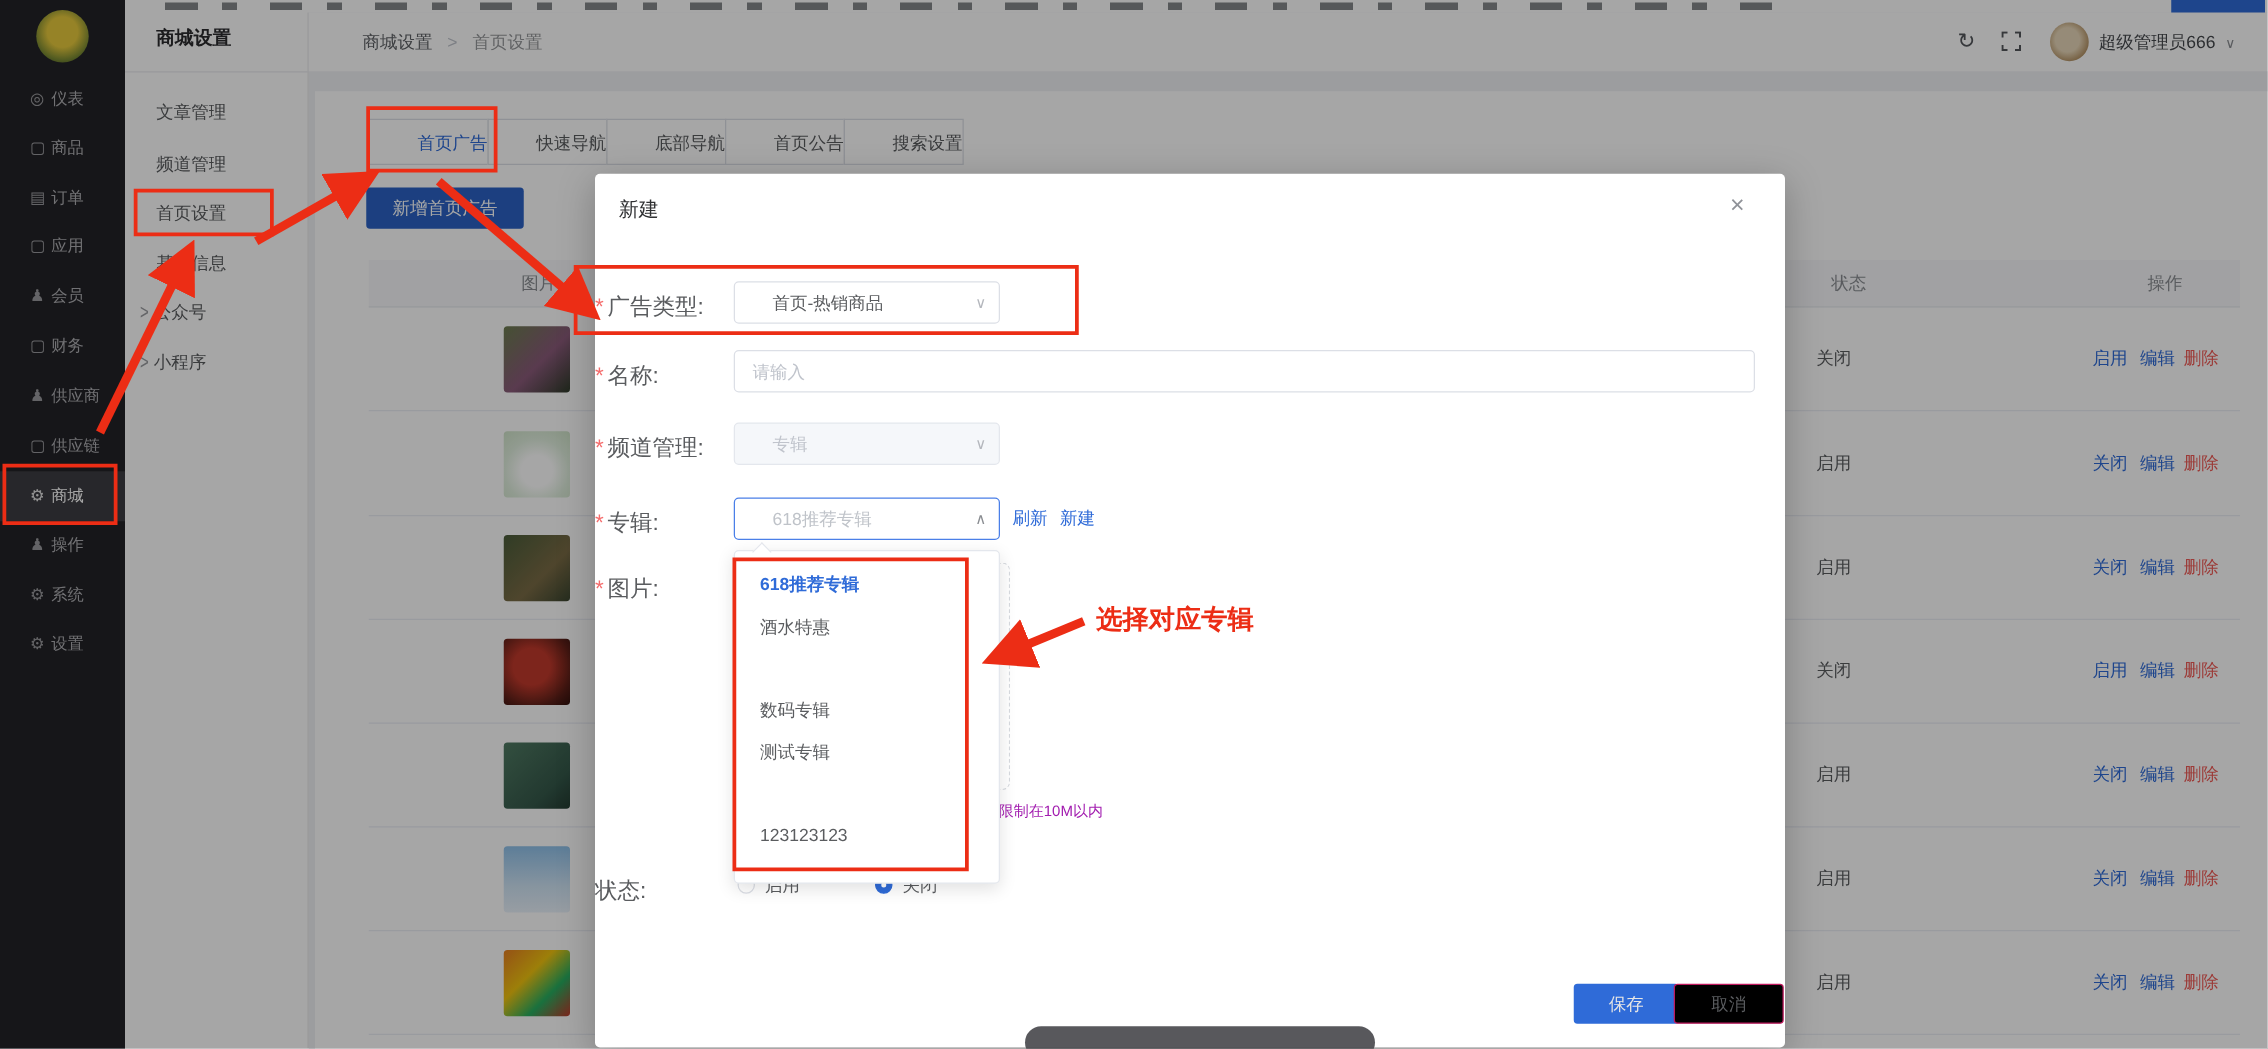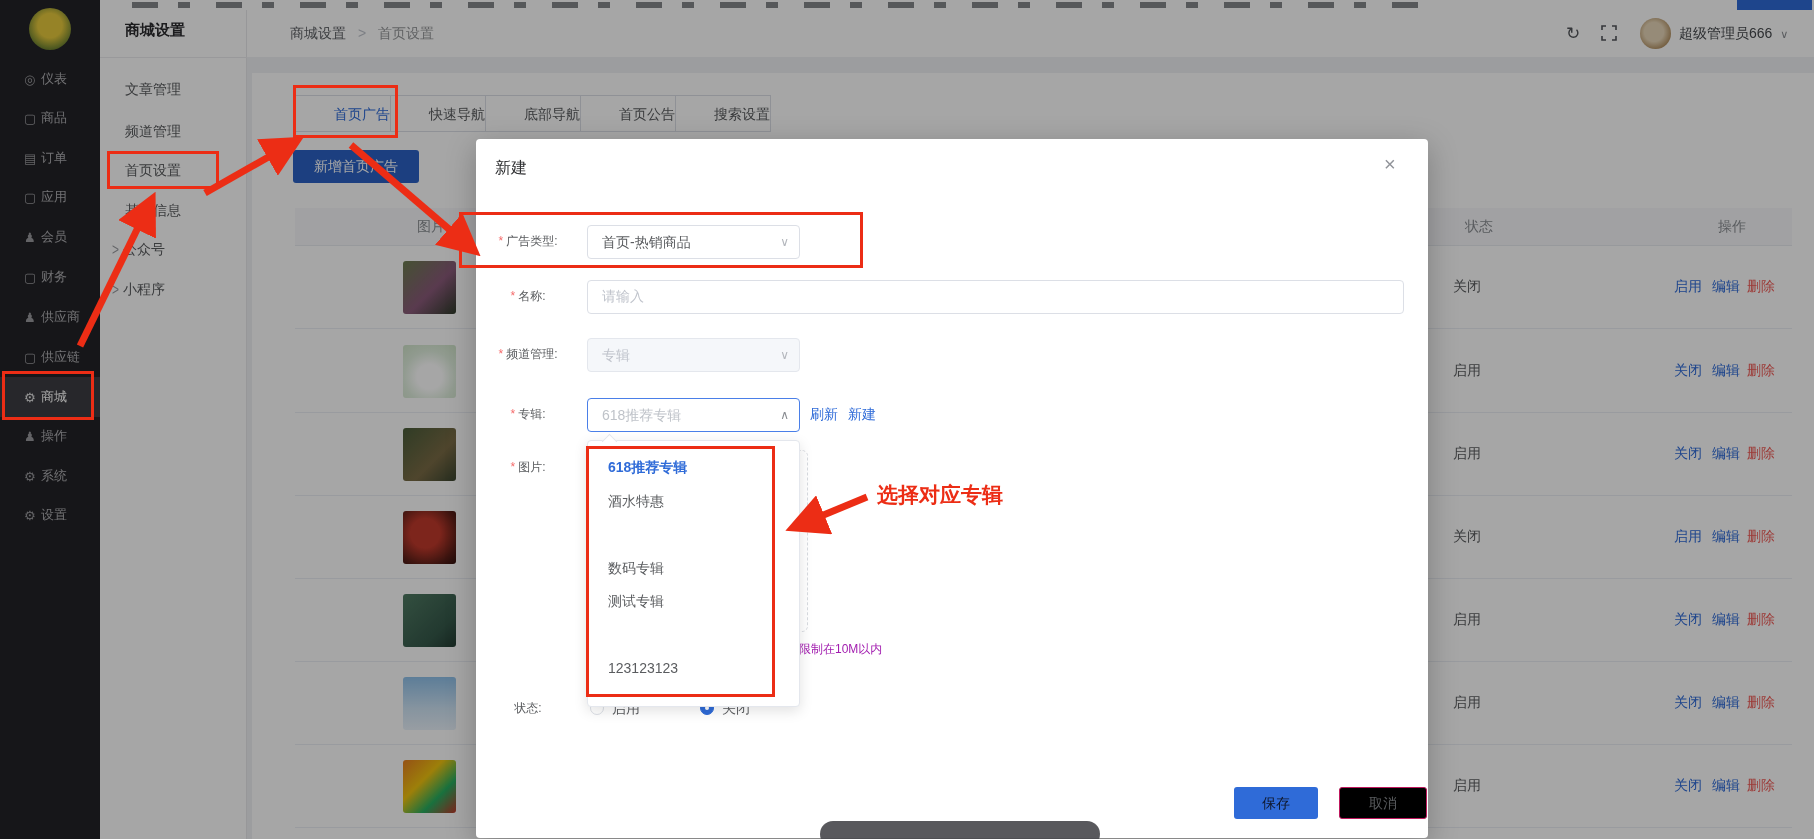--- a/index.html
+++ b/index.html
@@ -56,44 +56,44 @@
   .img5{background:linear-gradient(135deg,#4f7a62 0%,#35584a 70%,#243c32 100%)}
   .img6{background:linear-gradient(180deg,#8fc1ea 0%,#cfe4f5 60%,#e9f2fa 100%)}
   .img7{background:linear-gradient(135deg,#e67e22 0%,#f1c40f 38%,#27ae60 68%,#c0392b 100%)}
   
   #mask{left:0;top:0;width:1814px;height:839px;background:rgba(0,0,0,.35);z-index:10}
   
   #modal{left:476px;top:139px;width:952px;height:699px;background:#fff;border-radius:4px;
      box-shadow:0 8px 30px rgba(0,0,0,.25);z-index:20}
   .m-title{left:19px;top:19px;font-size:16px;color:#303133}
   .m-close{left:908px;top:14px;font-size:20px;color:#909399;cursor:pointer}
-  .f-label{position:absolute;left:0;width:104px;text-align:center;font-size:12px;color:#5a5c5f}
+  .f-label{position:absolute;left:0;width:104px;text-align:left;font-size:18px;color:#5a5c5f}
   .f-star{color:#f56c6c;margin-right:3px}
   .sel{position:absolute;left:111px;width:213px;height:34px;box-sizing:border-box;
      border:1px solid #dcdfe6;border-radius:4px;background:#fff;font-size:14px;
-     line-height:32px;padding-left:14px;color:#5a5c5f;cursor:pointer}
+     line-height:32px;padding-left:30px;color:#5a5c5f;cursor:pointer}
   .sel .car{position:absolute;right:10px;top:0;color:#b4b7bd;font-size:12px}
   .sel.disabled{background:#f5f7fa;color:#c0c4cc;cursor:not-allowed;border-color:#e4e7ed}
   .sel.focused{border-color:#4a7fe8;color:#bfc3c9}
   .txt-input{position:absolute;left:111px;top:141px;width:817px;height:34px;box-sizing:border-box;
      border:1px solid #dcdfe6;border-radius:4px;font-size:14px;padding:0 14px;color:#15803d;
-     font-family:Liberation Serif, serif}
+     font-family:Liberation Sans, sans-serif}
   .txt-input::placeholder{color:#c0c4cc}
   .mini-link{position:absolute;top:267px;font-size:14px;color:#2f6bd8;cursor:pointer}
   .upload-box{position:absolute;left:111px;top:311px;width:219px;height:180px;
      border:1px dashed #d8dbe0;border-radius:6px}
   .hint{position:absolute;left:323px;top:502px;font-size:12px;color:#a21caf}
   .radio{position:absolute;width:14px;height:14px;border-radius:50%;box-sizing:border-box}
   .radio.off{border:1px solid #dcdfe6;background:#fff}
   .radio.on{background:#2f6bd8;border:1px solid #2f6bd8}
   .radio.on::after{content:"";position:absolute;left:4px;top:4px;width:4px;height:4px;border-radius:50%;background:#fff}
   .radio-label{position:absolute;top:561px;font-size:14px;color:#5a5c5f}
   .btn{position:absolute;top:648px;height:32px;box-sizing:border-box;border-radius:3px;
      font-size:14px;text-align:center;line-height:32px;cursor:pointer}
-  .btn.primary{left:758px;width:84px;background:#2f6bd8;color:#0f172a}
+  .btn.primary{left:783px;width:84px;background:#2f6bd8;color:#e5e5e5}
   .btn.plain{left:863px;width:88px;background:#000000;border:1px solid #be185d;color:#5a5c5f;line-height:30px}
   
   #dropdown{left:587px;top:440px;width:213px;height:267px;background:#fff;border:1px solid #e4e7ed;
      border-radius:4px;box-shadow:0 4px 14px rgba(0,0,0,.12);z-index:21;box-sizing:border-box}
   #dropdown .caretbox{position:absolute;left:16px;top:-5px;width:10px;height:10px;background:#fff;
      border-left:1px solid #e4e7ed;border-top:1px solid #e4e7ed;transform:rotate(45deg)}
   .opt{position:absolute;left:0;width:211px;height:34px;line-height:34px;padding-left:20px;
      box-sizing:border-box;font-size:14px;color:#5a5c5f;cursor:pointer}
   .opt.selected{color:#2f6bd8;font-weight:bold}
   

